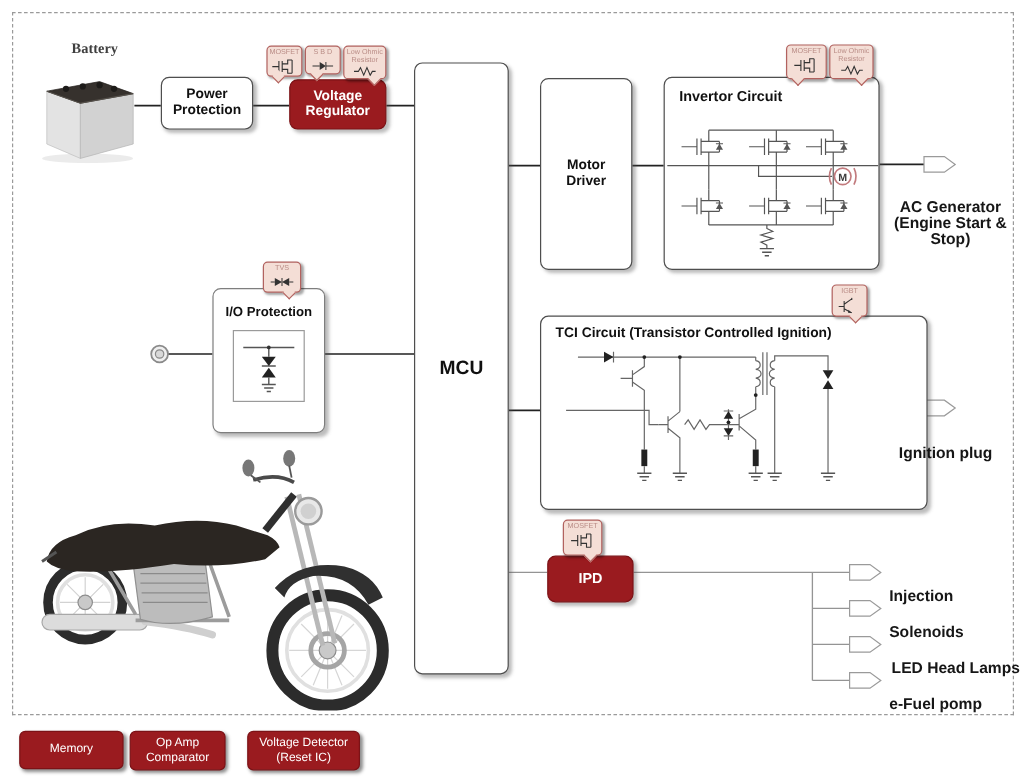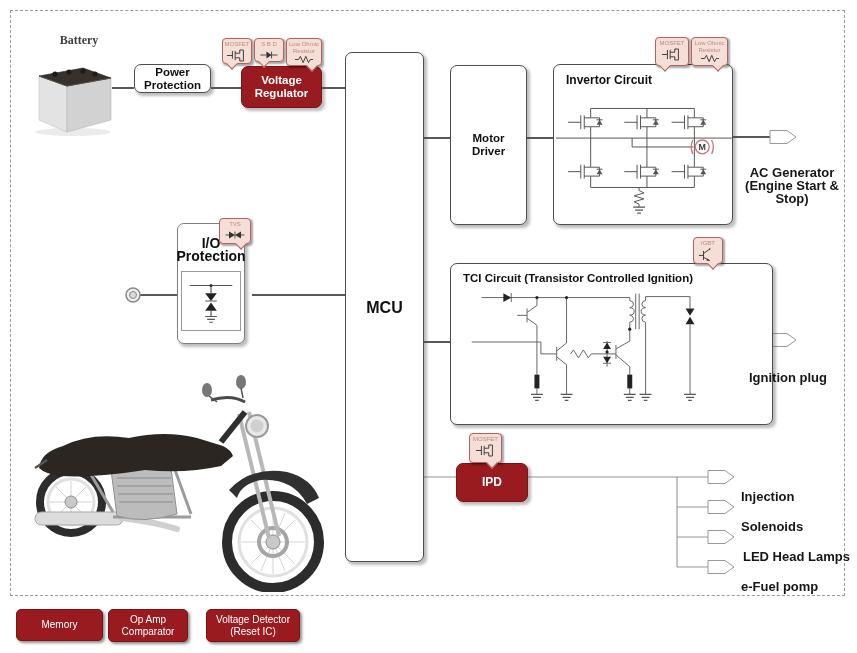--- a/index.html
+++ b/index.html
@@ -78,21 +78,21 @@
   <polygon points="6,28 34,38 34,84 6,72" fill="#e3e3e3" stroke="#bfbfbf" stroke-width="0.6"></polygon>
   <polygon points="34,38 78,30 78,72 34,84" fill="#d2d2d2" stroke="#b5b5b5" stroke-width="0.6"></polygon>
   <polygon points="6,28 50,20 78,30 34,38" fill="#36312d" stroke="#26221f" stroke-width="0.6"></polygon>
   <circle cx="22" cy="26" r="2.6" fill="#1d1b19"></circle>
   <circle cx="36" cy="24" r="2.6" fill="#1d1b19"></circle>
   <circle cx="50" cy="23" r="2.6" fill="#1d1b19"></circle>
   <circle cx="62" cy="26" r="2.6" fill="#1d1b19"></circle>
   <polyline points="6,28 34,38 78,30" fill="none" stroke="#55504a" stroke-width="1"></polyline>
 </svg>
 
-<div class="box" style="left:134px;top:64px;width:77px;height:29px">
+<div class="box" style="left:134px;top:64px;width:77px;height:44px">
   <span>Power Protection</span>
 </div>
 
 <div class="box red" style="left:241px;top:66px;width:81px;height:42px">
   <span>Voltage Regulator</span>
 </div>
 
 <div class="box" style="left:345px;top:52px;width:79px;height:510px;font-size:16px">
   <span>MCU</span>
 </div>
@@ -154,21 +154,21 @@
       <path d="M40,29.5 V38.5 M133,79.5 H141 M133,100.5 H141"></path>
     </g>
     <use href="#gnd" x="66" y="132"></use>
       <use href="#gnd" x="96" y="132"></use>
       <use href="#gnd" x="160" y="132"></use>
     <use href="#gnd" x="176" y="132"></use>
       <use href="#gnd" x="221" y="132"></use>
   </svg>
 </div>
 
-<div class="box io" style="left:177px;top:223px;width:68px;height:121px;font-size:14px">
+<div class="box io" style="left:177px;top:240px;width:94px;height:121px;font-size:11px">
   <span>I/O Protection</span>
   <svg class="inner" width="60" height="60" viewBox="0 0 60 60">
     <g fill="none" stroke="#555" stroke-width="1.2">
       <path d="M8,14 H52 M30,14 V22 M24,30 H36 M30,40 V46"></path>
     </g>
     <circle cx="30" cy="14" r="1.6" fill="#333"></circle>
     <polygon points="24,22 36,22 30,30" fill="#222"></polygon>
     <polygon points="24,40 36,40 30,31.5" fill="#222"></polygon>
     <use href="#gnd" x="30" y="46"></use>
   </svg>

